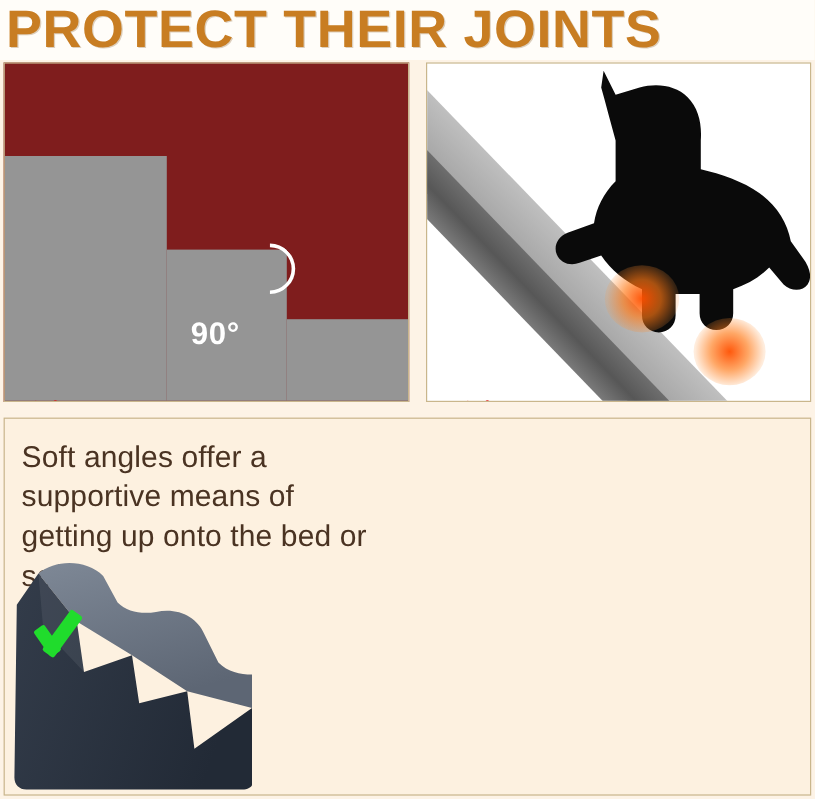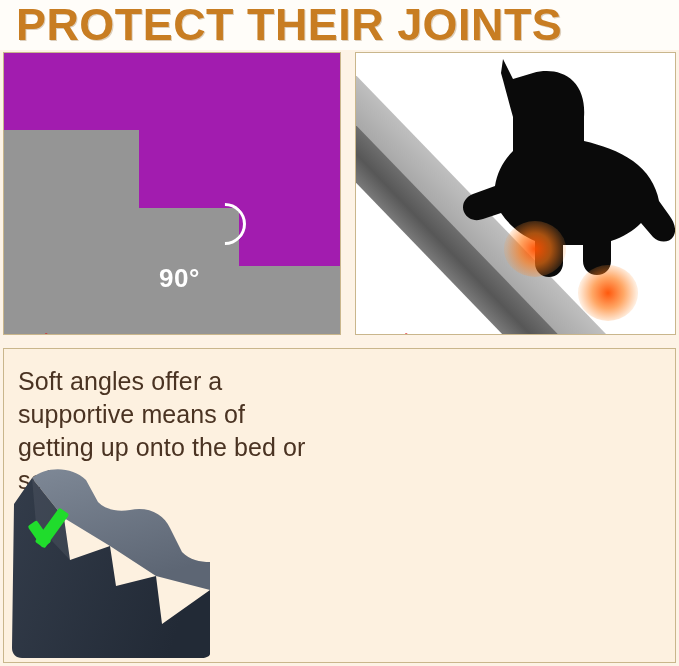--- a/index.html
+++ b/index.html
@@ -16,21 +16,21 @@
   }
 
   
   #title-bar {
     position: absolute;
     left: 0; top: 0;
     width: 679px; height: 50px;
     background: #fffdf9;
     display: flex;
     align-items: center;
-    padding-left: 16px;
+    padding-left: 5px;
     box-sizing: border-box;
   }
   #page-title {
     font-family: "Liberation Sans Narrow", "Liberation Sans", sans-serif;
     font-weight: bold;
     font-size: 44px;
     letter-spacing: 0.5px;
     color: #c87d22;
     line-height: 1;
     transform: scaleX(1.02);
@@ -42,21 +42,21 @@
   
   .panel {
     position: absolute;
     border: 1px solid #c9b68c;
     box-sizing: border-box;
     overflow: hidden;
   }
   #panel-stairs-angle {
     left: 3px; top: 52px;
     width: 338px; height: 283px;
-    background: #a21caf;
+    background: #7f1d1d;
   }
   #panel-ramp {
     left: 355px; top: 52px;
     width: 321px; height: 283px;
     background: #ffffff;
   }
   #panel-solution {
     left: 3px; top: 348px;
     width: 673px; height: 315px;
     background: #fdf1e0;

